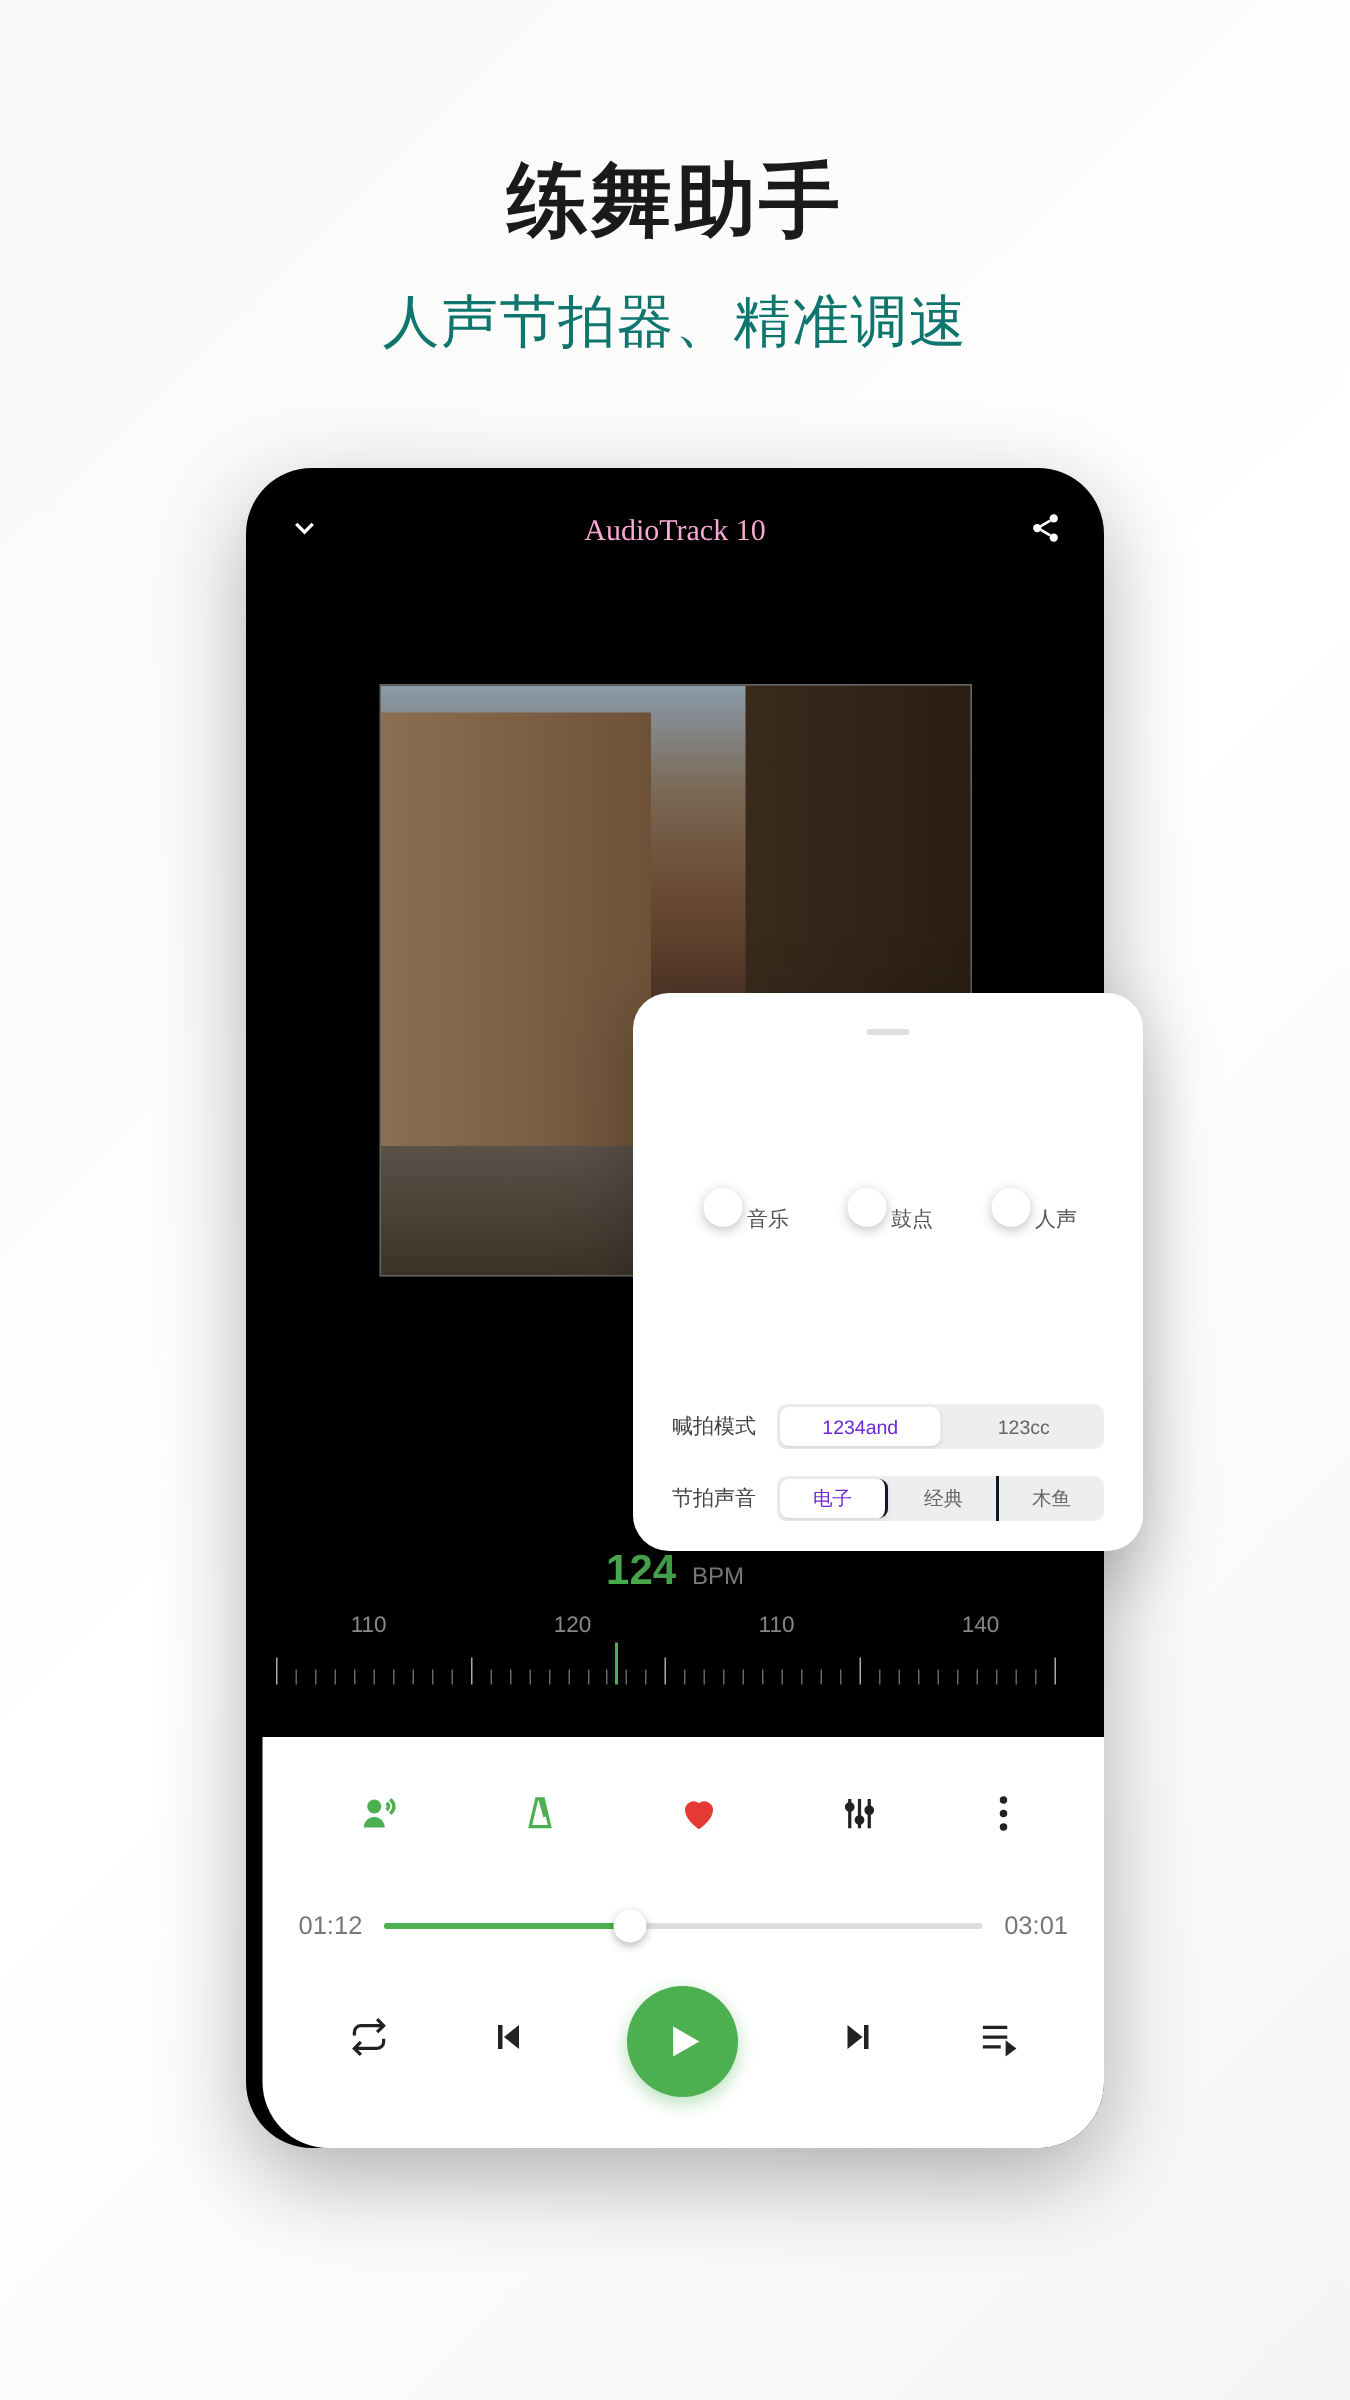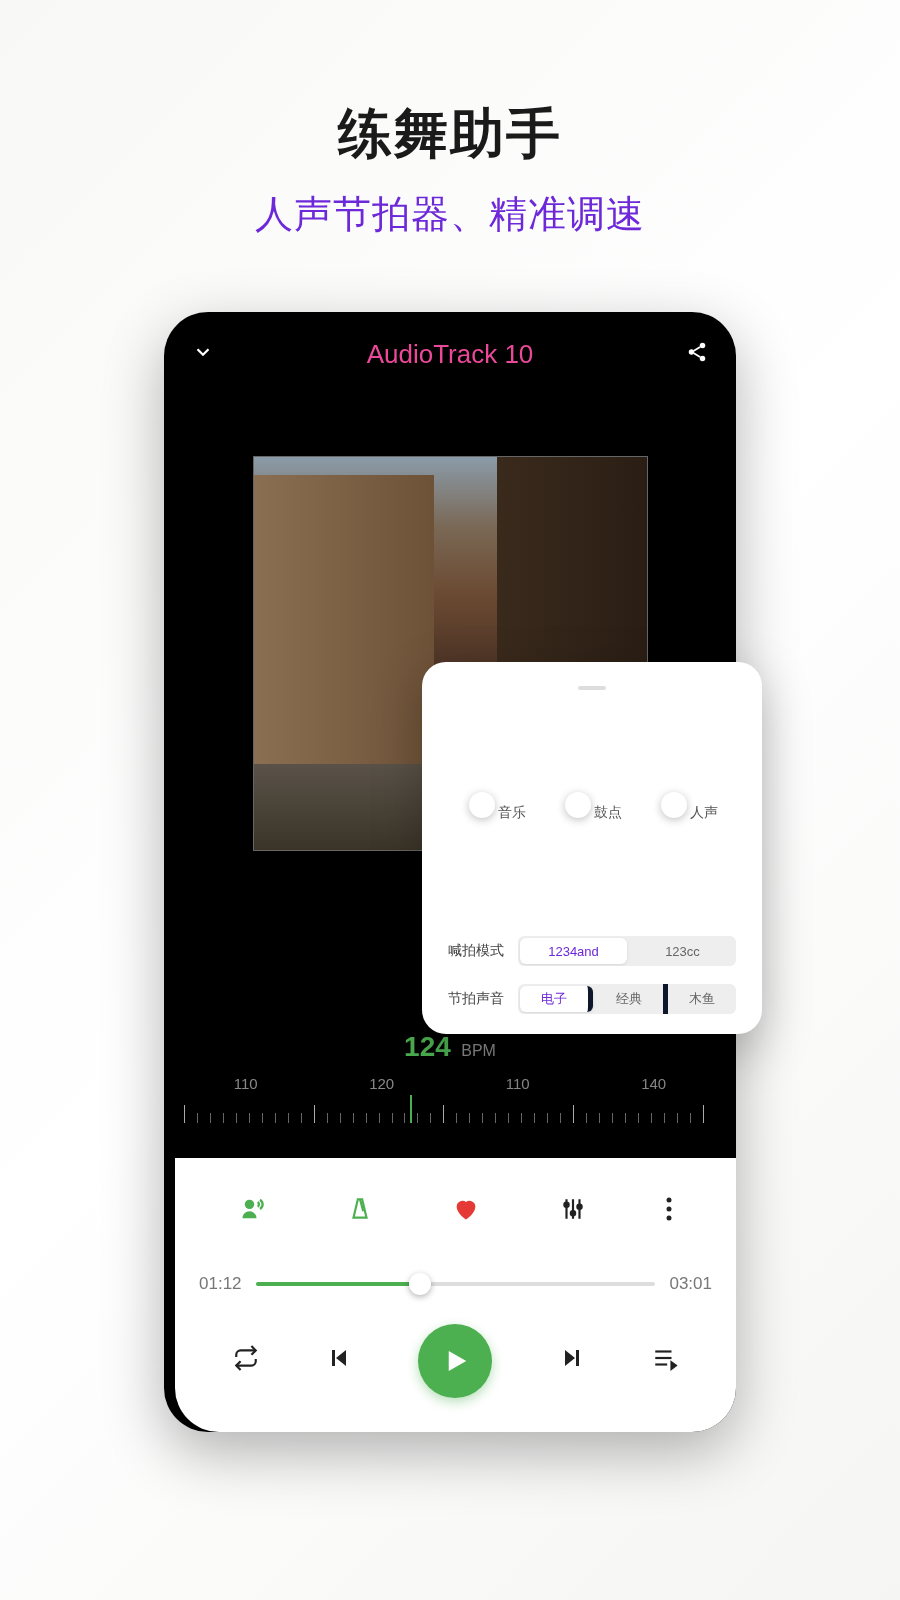--- a/index.html
+++ b/index.html
@@ -17,42 +17,42 @@
   margin-top: 98px;
   font-size: 54px;
   font-weight: 700;
   color: #1a1a1a;
   letter-spacing: 2px;
 }
 .marketing-subtitle {
   margin-top: 18px;
   font-size: 38px;
   font-weight: 400;
-  color: #6d28d9;
+  color: #0f766e;
   letter-spacing: 1px;
 }
 .phone {
   margin-top: 72px;
   width: 572px;
   height: 1120px;
   background: #000;
   border-radius: 44px;
   box-shadow: 0 20px 60px rgba(0,0,0,0.3);
   position: relative;
   overflow: visible;
 }
 .top-bar {
   height: 84px;
   display: flex;
   align-items: center;
   justify-content: space-between;
   padding: 0 28px;
 }
 .top-bar .icon { color: #fff; font-size: 26px; }
-.top-bar .title { color: #ec4899; font-size: 26px; font-weight: 500; }
+.top-bar .title { color: #f9a8d4; font-size: 20px; font-weight: 500; font-family: Liberation Serif, serif; }
 .album-art {
   margin: 60px auto 0;
   width: 395px;
   height: 395px;
   background: linear-gradient(180deg,#8a9ba8 0%, #7a6855 18%, #6b4a32 35%, #4a3225 55%, #3a2818 70%, #2a1e12 85%, #524838 100%);
   border: 1px solid #666;
   box-shadow: 0 4px 12px rgba(0,0,0,0.5);
   position: relative;
   overflow: hidden;
 }
@@ -111,21 +111,21 @@
 .slider-col { display:flex; align-items:center; width:60px; }
 .slider-track { width:4px; flex:1; background:#e0e0e0; border-radius:2px; position:relative; margin-bottom:16px; }
 .slider-fill { position:absolute; bottom:0; left:0; right:0; background:#4caf50; border-radius:2px; }
 .slider-thumb { position:absolute; left:50%; transform:translate(-50%,-50%); width:26px; height:26px; border-radius:50%; background:#fff; box-shadow:0 2px 8px rgba(0,0,0,0.25); }
 .slider-label { font-size:14px; color:#555; }
 .option-row { display:flex; align-items:center; margin-top:18px; gap:10px; }
 .option-label { font-size:14px; color:#444; width:60px; }
 .seg-group { flex:1; display:flex; background:#eee; border-radius:6px; overflow:hidden; height:30px; }
 .seg { flex:1; display:flex; align-items:center; justify-content:center; font-size:13px; color:#666; cursor:pointer; }
 .seg.active { background:#fff; color:#6d28d9; box-shadow:0 1px 3px rgba(0,0,0,0.1); border-radius:6px; margin:2px; }
-.seg3 .seg { border-right:5px solid #0f172a; }
+.seg3 .seg { border-right:2px solid #0f172a; }
 .seg3 .seg:last-child { border-right:none; }
 </style>
 </head>
 <body>
 
 <div class="marketing-title">练舞助手</div>
 <div class="marketing-subtitle">人声节拍器、精准调速</div>
 
 <div class="phone">
 

